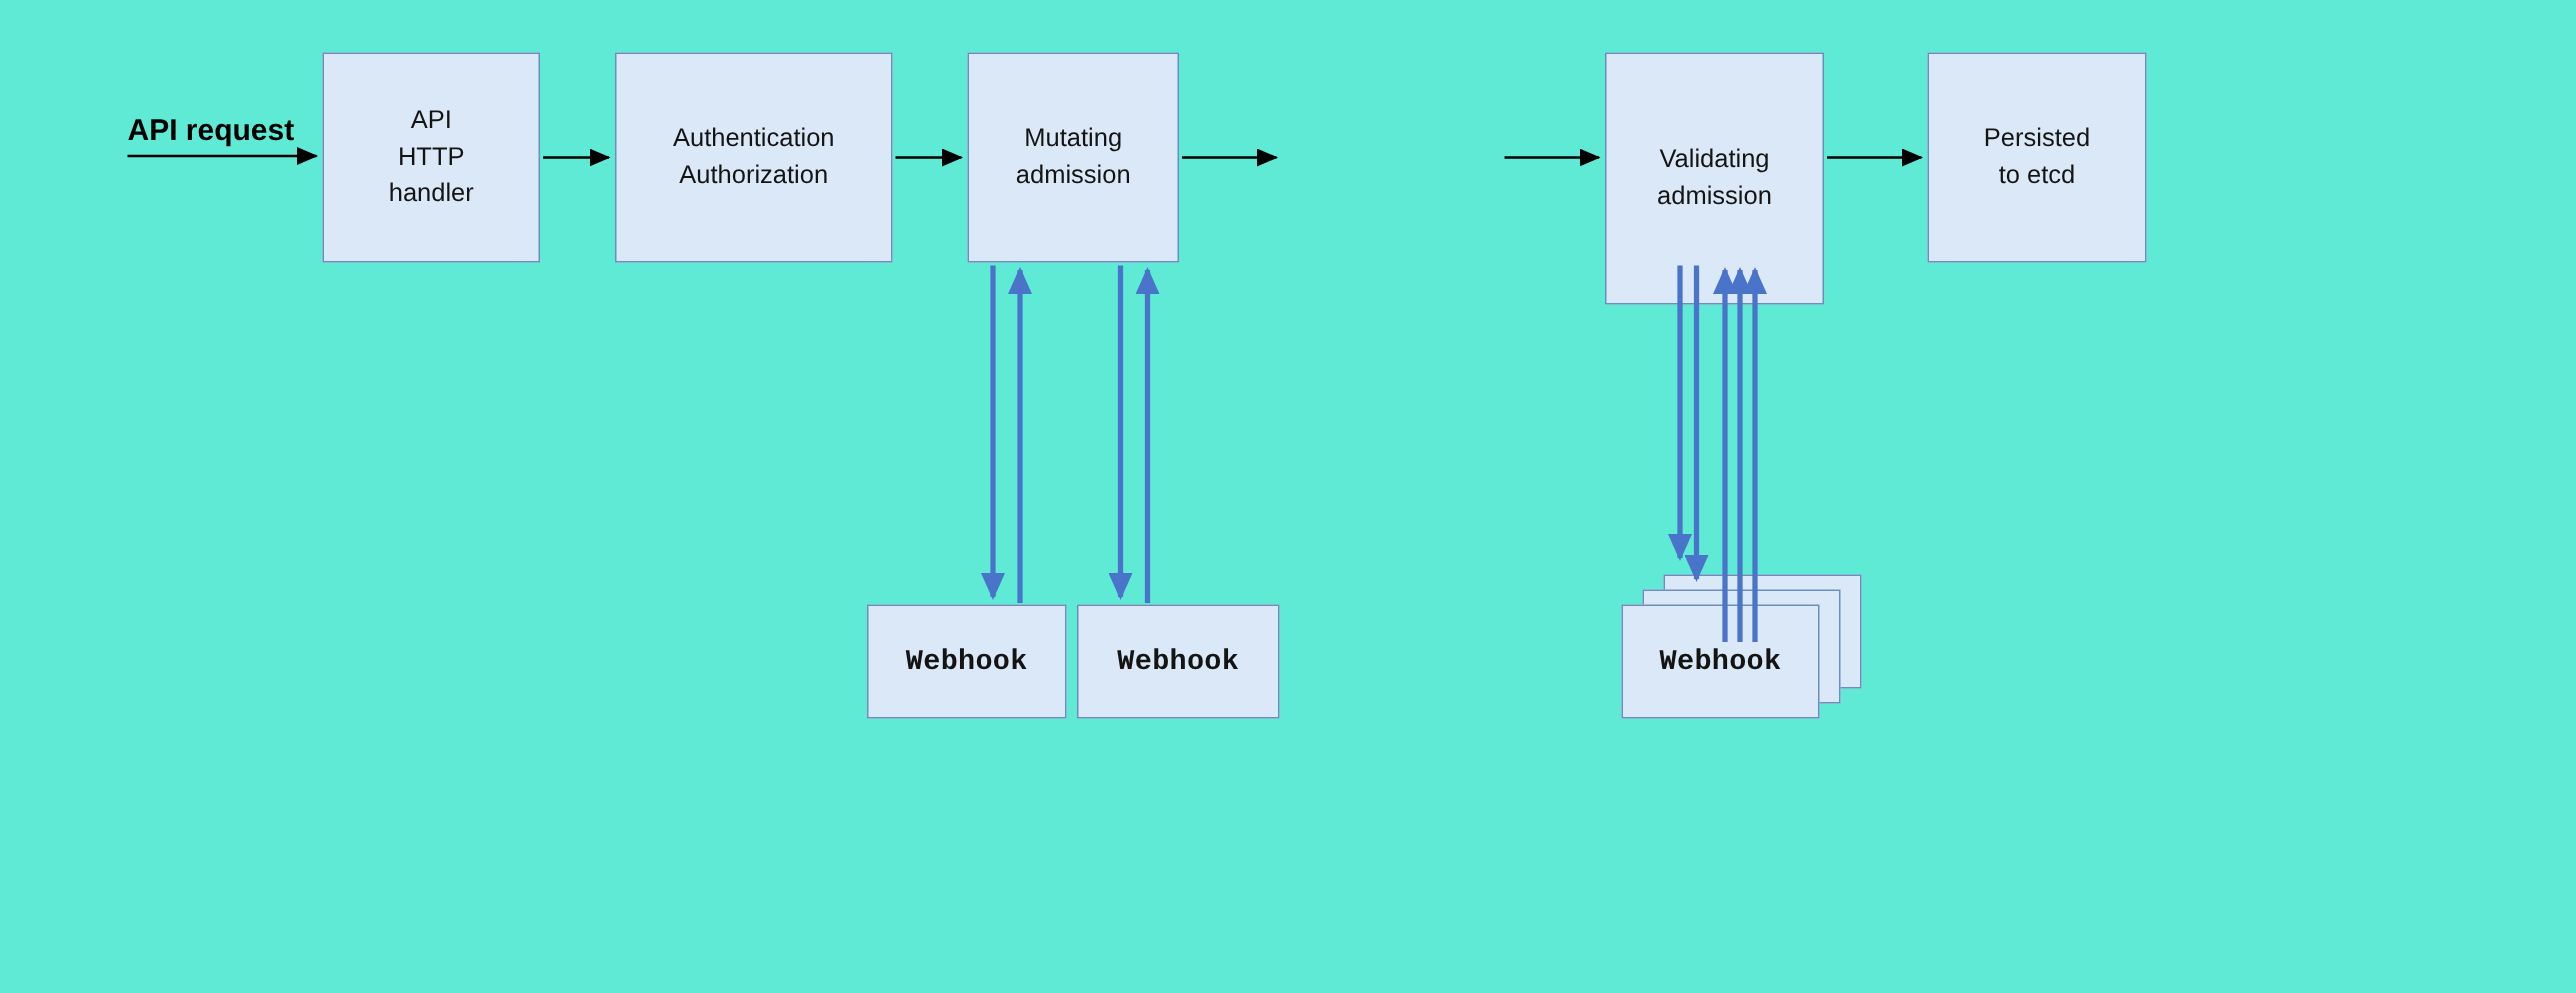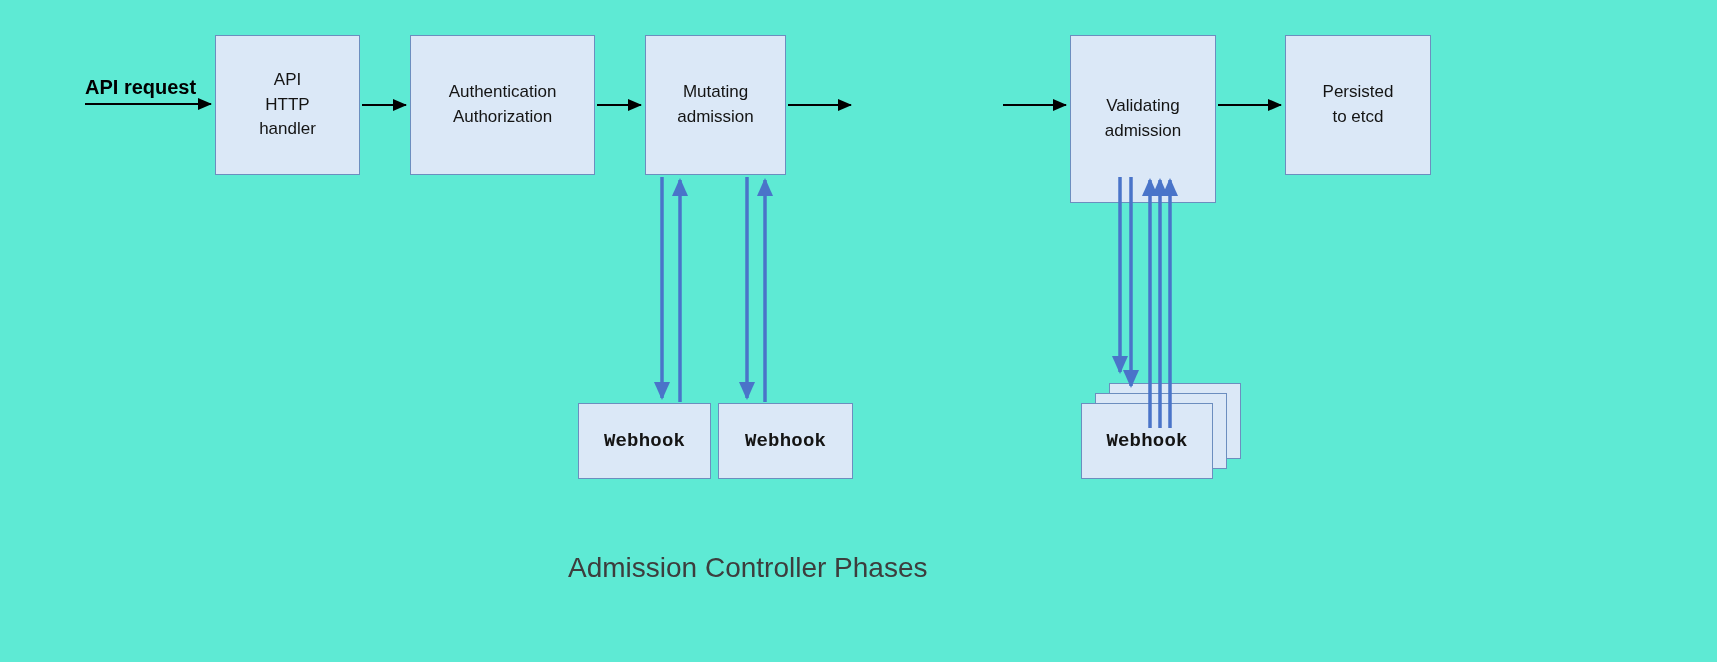--- a/index.html
+++ b/index.html
@@ -127,15 +127,14 @@
     <line x1="747" y1="177" x2="747" y2="398" stroke="#4a74c9" stroke-width="3.5" marker-end="url(#head-blue)"></line>
     <line x1="765" y1="402" x2="765" y2="180" stroke="#4a74c9" stroke-width="3.5" marker-end="url(#head-blue)"></line>
 
     <line x1="1120" y1="177" x2="1120" y2="372" stroke="#4a74c9" stroke-width="3.5" marker-end="url(#head-blue)"></line>
     <line x1="1131" y1="177" x2="1131" y2="386" stroke="#4a74c9" stroke-width="3.5" marker-end="url(#head-blue)"></line>
     <line x1="1150" y1="428" x2="1150" y2="180" stroke="#4a74c9" stroke-width="3.5" marker-end="url(#head-blue)"></line>
     <line x1="1160" y1="428" x2="1160" y2="180" stroke="#4a74c9" stroke-width="3.5" marker-end="url(#head-blue)"></line>
     <line x1="1170" y1="428" x2="1170" y2="180" stroke="#4a74c9" stroke-width="3.5" marker-end="url(#head-blue)"></line>
   </svg>
 
-  <div class="caption">Admission Controller Phases</div>
 
 </div>
 
 </body></html>

